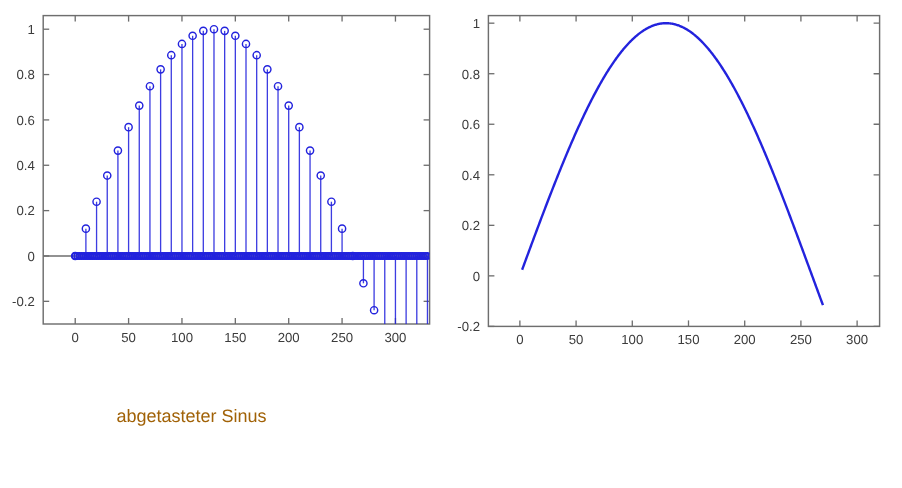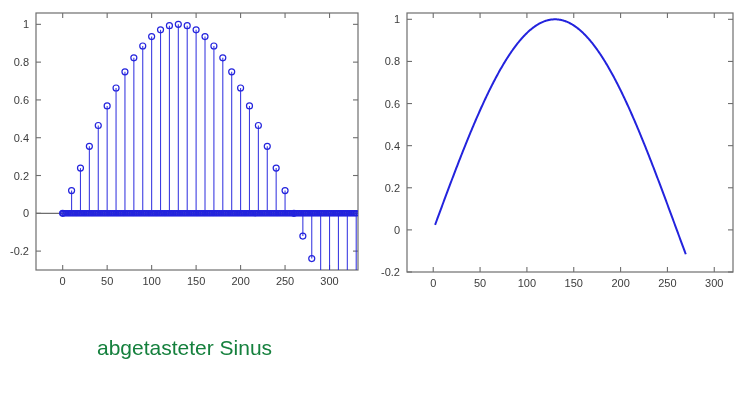--- a/index.html
+++ b/index.html
@@ -26,22 +26,22 @@
   .panel-right { left: 380px; width: 372px; height: 407px; }
 
   .plot-svg {
     position: absolute;
     top: 0;
     left: 0;
   }
   .caption {
     position: absolute;
     font-family: "Liberation Sans", sans-serif;
-    font-size: 21px;
-    color: #15803d;
+    font-size: 15px;
+    color: #a16207;
     line-height: 23px;
     white-space: pre;
   }
   .caption-left  { left: 97px;  top: 336px; }
 
   .tick-label {
     font-family: "Liberation Sans", sans-serif;
     font-size: 11px;
     fill: #3c3c3c;
   }

